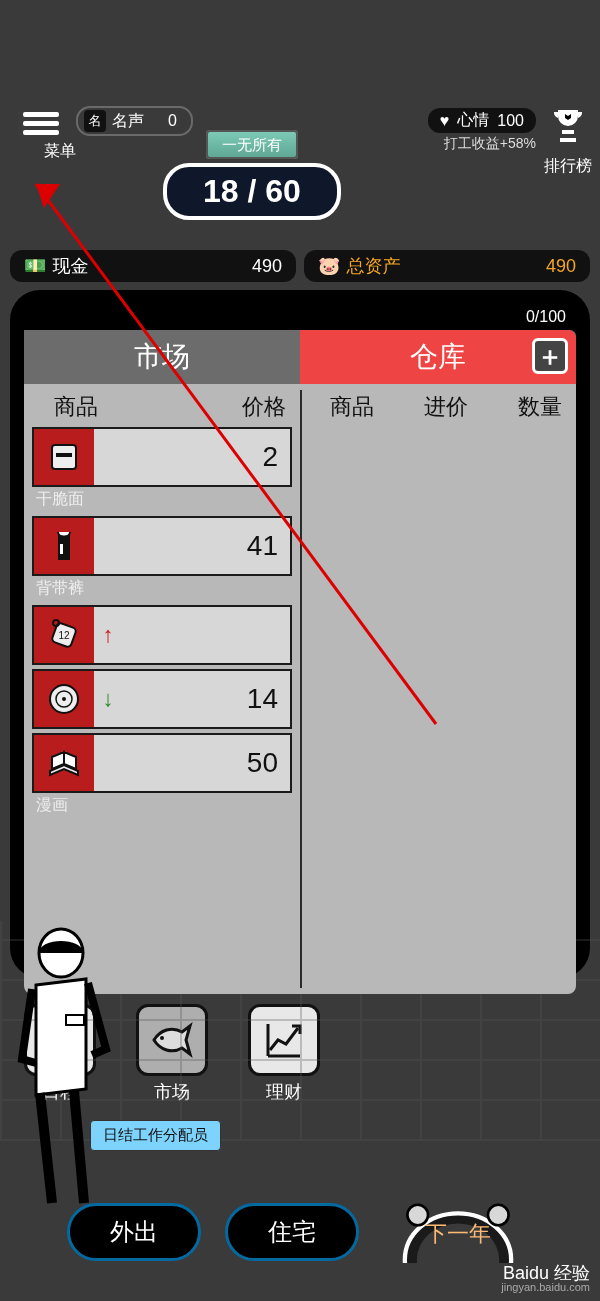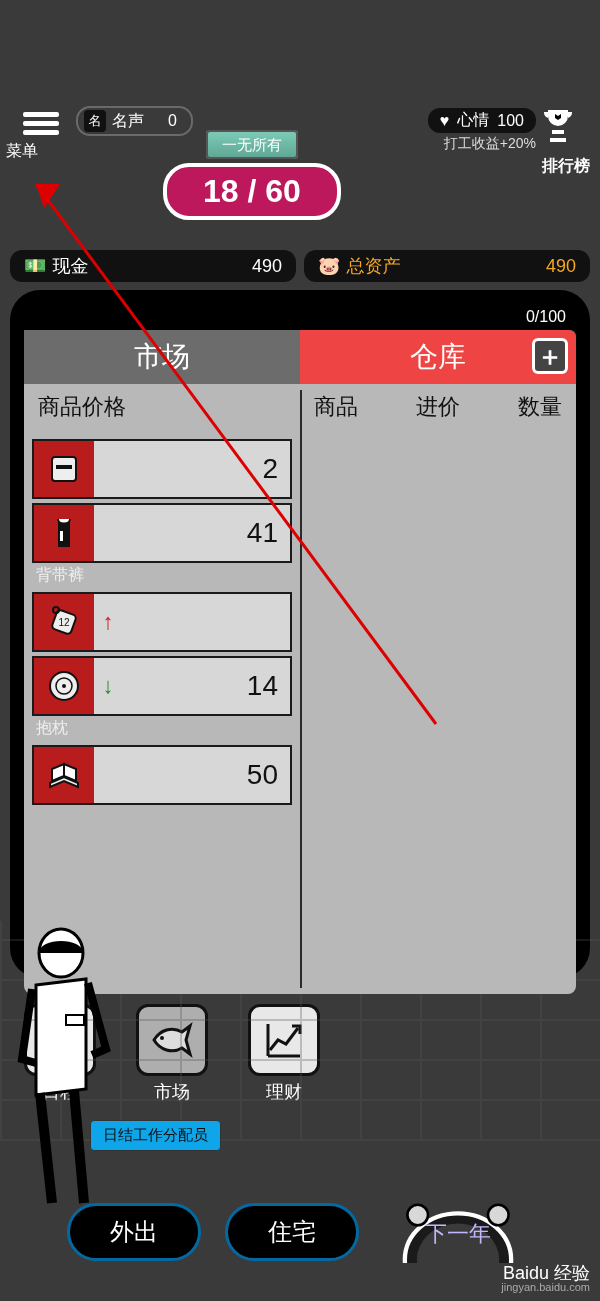--- a/index.html
+++ b/index.html
@@ -4,79 +4,79 @@
 <style>
 * { margin: 0; padding: 0; box-sizing: border-box; font-family: sans-serif; }
 body { width: 600px; height: 1301px; background: #3a3a3a; position: relative; overflow: hidden; color: #fff; }
 
 
 .bg-building { position:absolute; bottom:160px; left:0; right:0; height:220px; opacity:.3; pointer-events:none; background:
  repeating-linear-gradient(90deg,#555 0 2px,transparent 2px 60px),repeating-linear-gradient(0deg,#555 0 2px,transparent 2px 40px);}
 
 
 .hud { position: relative; padding: 108px 6px 0 6px; height: 200px; display:flex; justify-content:space-between; }
-.hud-left { width:70px; text-align:left; }
+.hud-left { width:70px; text-align:right; }
 .menu-icon { width:36px; margin:0 auto; }
 .menu-icon div { height:5px; background:#fff; margin:4px 0; border-radius:2px; }
 .hud-label { font-size:16px; margin-top:6px; }
 
 .hud-center { flex:1; display:flex; flex-direction:column; align-items:center; gap:4px; position:relative; }
 .rep-pill { position:absolute; left:0; top:-2px; display:flex; align-items:center; gap:6px; background:#3a3a3a; border:2px solid #6a6a6a; border-radius:14px; padding:2px 14px 2px 6px; font-size:16px; }
 .rep-pill .ico { width:22px; height:22px; background:#111; border-radius:4px; display:flex; justify-content:center; align-items:center; font-size:13px; }
 .badge-row { margin-top:28px; }
 .badge { background:linear-gradient(#7ccab6,#5fa895); color:#fff; font-size:15px; padding:4px 14px; border:2px solid #555; border-radius:4px; transform:skewX(-8deg); }
-.counter { margin-top:4px; background:#be185d; border:4px solid #fff; border-radius:26px; padding:6px 36px; font-size:32px; font-weight:bold; }
+.counter { margin-top:4px; background:#0f172a; border:4px solid #fff; border-radius:26px; padding:6px 36px; font-size:32px; font-weight:bold; }
 
 .hud-right { display:flex; gap:6px; align-items:flex-start; }
 .mood-col { text-align:right; }
 .mood-pill { background:#111; border-radius:12px; padding:2px 12px; font-size:16px; display:flex; gap:8px; align-items:center; }
 .bonus { font-size:14px; color:#ddd; margin-top:2px; }
-.rank-col { width:52px; text-align:left;font-weight:bold; }
+.rank-col { width:52px; text-align:center; }
 .trophy { width:32px; height:34px; margin:0 auto 4px; }
 
 
 .resbar { display:flex; gap:8px; padding:0 10px; margin-top:50px; }
 .res { flex:1; background:#111; border-radius:12px; padding:4px 14px; display:flex; justify-content:space-between; font-size:18px; align-items:center; }
 .res .lbl { display:flex; align-items:center; gap:6px; }
 .res.orange .lbl, .res.orange .val { color:#f5a623; }
 
 
 .tablet { margin:8px 10px 0; background:#000; border-radius:30px; padding:18px 14px; height:688px; }
 .cap-row { text-align:right; font-size:16px; color:#fff; padding-right:10px; }
 .tabs { margin-top:4px; background:#6c6c6c; border-radius:6px 6px 0 0; display:flex; position:relative; height:54px; }
 .tab { flex:1; text-align:center; font-size:28px; color:#fff; line-height:54px; position:relative; }
 .tab.active { background:#6c6c6c; }
 .tab.inactive { background:#ef4444; border-radius:0 8px 0 0; }
 .plus-btn { position:absolute; right:8px; top:8px; width:36px; height:36px; border:3px solid #fff; border-radius:6px; font-size:26px; font-weight:bold; display:flex; justify-content:center; align-items:center; background:#444; }
 
 .board { background:#b8b8b8; height:610px; border-radius:0 0 8px 8px; display:flex; position:relative; overflow:hidden; }
 .board:after { content:""; position:absolute; left:50%; top:6px; bottom:6px; width:2px; background:#2a2a2a; }
 .col { flex:1; padding:8px; }
-.col h3 { color:#111; font-size:22px; font-weight:normal; display:flex; padding:0 6px 17px; }
+.col h3 { color:#111; font-size:22px; font-weight:normal; display:flex; justify-content:space-between; padding:0 6px 5px;margin-left:16px; }
 .col h3 span.mid { flex:1; text-align:center; }
 
 .item { background:#d7d7d7; border:2px solid #1a1a1a; height:60px; margin-bottom:4px; display:flex; align-items:center; }
 .item .thumb { width:60px; height:100%; background:#b91c1c; display:flex; justify-content:center; align-items:center; }
 .item .thumb svg { width:36px; height:36px; }
 .item .trend { width:28px; text-align:center; font-size:22px; font-weight:bold; }
 .trend.up { color:#c22; }
 .trend.down { color:#2a8a2a; }
 .item .price { flex:1; text-align:right; font-size:28px; color:#111; padding-right:12px; }
 .item-name { color:#eee; font-size:16px; margin:-2px 0 6px 4px; }
 
 
 .tab-icons { display:flex; gap:40px; margin-top:10px; }
 .ticon { text-align:center; color:#fff; }
 .ticon .box { width:72px; height:72px; background:#e8e8e8; border:3px solid #111; border-radius:12px; display:flex; justify-content:center; align-items:center; }
 .ticon.active .box { background:#aeaeae; }
 .ticon .cap { font-size:18px; margin-top:4px; }
 
 
 .char { position:absolute; left:6px; bottom:86px; width:120px; height:290px; }
-.speech { position:absolute; left:90px; bottom:150px; background:#0ea5e9; color:#111; font-size:15px; padding:5px 12px; border-radius:4px; border:1px solid #333; }
+.speech { position:absolute; left:90px; bottom:150px; background:#7dd3fc; color:#111; font-size:15px; padding:5px 12px; border-radius:4px; border:1px solid #333; }
 
 
 .bottom { position:absolute; bottom:40px; left:0; right:0; display:flex; justify-content:center; gap:24px; padding:0 20px; }
 .btn-pill { background:#000; border:3px solid #0369a1; border-radius:30px; color:#fff; font-size:24px; padding:10px 40px; }
 .next-year { width:150px; text-align:center; }
 .next-year .clock { width:150px; height:60px; margin:0 auto -6px; }
 
 
 .arrow { position:absolute; left:16px; top:164px; width:440px; height:580px; pointer-events:none; }
 
@@ -109,21 +109,21 @@
     <div class="counter">18 / 60</div>
   </div>
 
   <div class="hud-right">
     <div class="mood-col">
       <div class="mood-pill">
         <span>♥</span>
         <span>心情</span>
         <span>100</span>
       </div>
-      <div class="bonus">打工收益+20%</div>
+      <div class="bonus">打工收益+58%</div>
     </div>
     <div class="rank-col">
       <svg class="trophy" viewBox="0 0 32 34">
           <path fill="#fff" d="M6 2h20v6a10 10 0 01-20 0V2zm4 20h12v4H10zM8 30h16v4H8zM2 4h4v6a6 6 0 01-4-6zm24 0h4a6 6 0 01-4 6V4z"></path>
           <path fill="#000" d="M13 6l3 2 3-2v4l-3 2-3-2z"></path>
         </svg>
       <div class="hud-label">排行榜</div>
     </div>
   </div>
 </div>
@@ -162,20 +162,21 @@
           <div class="item">
       <div class="thumb">
               <svg viewBox="0 0 36 36">
                 <rect x="6" y="6" width="24" height="24" rx="3" fill="#eee" stroke="#111" stroke-width="2"></rect>
                 <rect x="10" y="14" width="16" height="4" fill="#111"></rect>
               </svg>
             </div>
       <span class="trend"></span>
       <div class="price">2</div>
     </div>
+    <div class="item-name">干脆面</div>
           <div class="item">
       <div class="thumb">
               <svg viewBox="0 0 36 36">
                 <path d="M12 4h12v28h-12z" fill="#111"></path>
                 <path d="M12 4c0 6 12 6 12 0" fill="#fff" stroke="#111" stroke-width="2"></path>
                 <rect x="14" y="16" width="3" height="10" fill="#fff"></rect>
               </svg>
             </div>
       <span class="trend"></span>
       <div class="price">41</div>
@@ -195,31 +196,31 @@
       <div class="thumb">
               <svg viewBox="0 0 36 36">
                 <circle cx="18" cy="18" r="14" fill="#eee" stroke="#111" stroke-width="2"></circle>
                 <circle cx="18" cy="18" r="8" fill="none" stroke="#111" stroke-width="1.5"></circle>
                 <circle cx="18" cy="18" r="2" fill="#111"></circle>
               </svg>
             </div>
       <span class="trend down">↓</span>
       <div class="price">14</div>
     </div>
-    <div class="item-name">抱枕</div>
           <div class="item">
       <div class="thumb">
               <svg viewBox="0 0 36 36">
                 <path d="M4 26l14-6 14 6v4l-14-6-14 6z" fill="#eee" stroke="#111" stroke-width="2"></path>
                 <path d="M6 24l12-5v-12l-12 5zM30 24l-12-5v-12l12 5z" fill="#fff" stroke="#111" stroke-width="2"></path>
               </svg>
             </div>
       <span class="trend"></span>
       <div class="price">50</div>
     </div>
+    <div class="item-name">漫画</div>
         </div>
     </div>
     <div class="col">
       <h3>
         <span>商品</span>
         <span class="mid">进价</span>
         <span>数量</span>
       </h3>
     </div>
   </div>
@@ -269,21 +270,21 @@
 <div class="bottom">
   <div class="btn-pill">外出</div>
   <div class="btn-pill">住宅</div>
   <div class="next-year">
     <svg class="clock" viewBox="0 0 150 70">
       <ellipse cx="75" cy="66" rx="62" ry="54" fill="#1a1a1a" stroke="#fff" stroke-width="5"></ellipse>
       <ellipse cx="75" cy="66" rx="48" ry="42" fill="#3a3a3a"></ellipse>
       <circle cx="28" cy="14" r="12" fill="#d8d8d8" stroke="#000" stroke-width="3"></circle>
       <circle cx="122" cy="14" r="12" fill="#d8d8d8" stroke="#000" stroke-width="3"></circle>
     </svg>
-    <div style="color:#c4b5fd;font-size:22px;margin-top:-42px">下一年</div>
+    <div style="color:#fdba74;font-size:22px;margin-top:-42px">下一年</div>
   </div>
 </div>
 
 <svg class="arrow" viewBox="0 0 440 580">
   <line x1="420" y1="560" x2="20" y2="20" stroke="#d00" stroke-width="3"></line>
   <polygon points="20,20 44,20 28,44" fill="#d00"></polygon>
 </svg>
 
 <div class="wm">
   <span>Baidu 经验</span>

